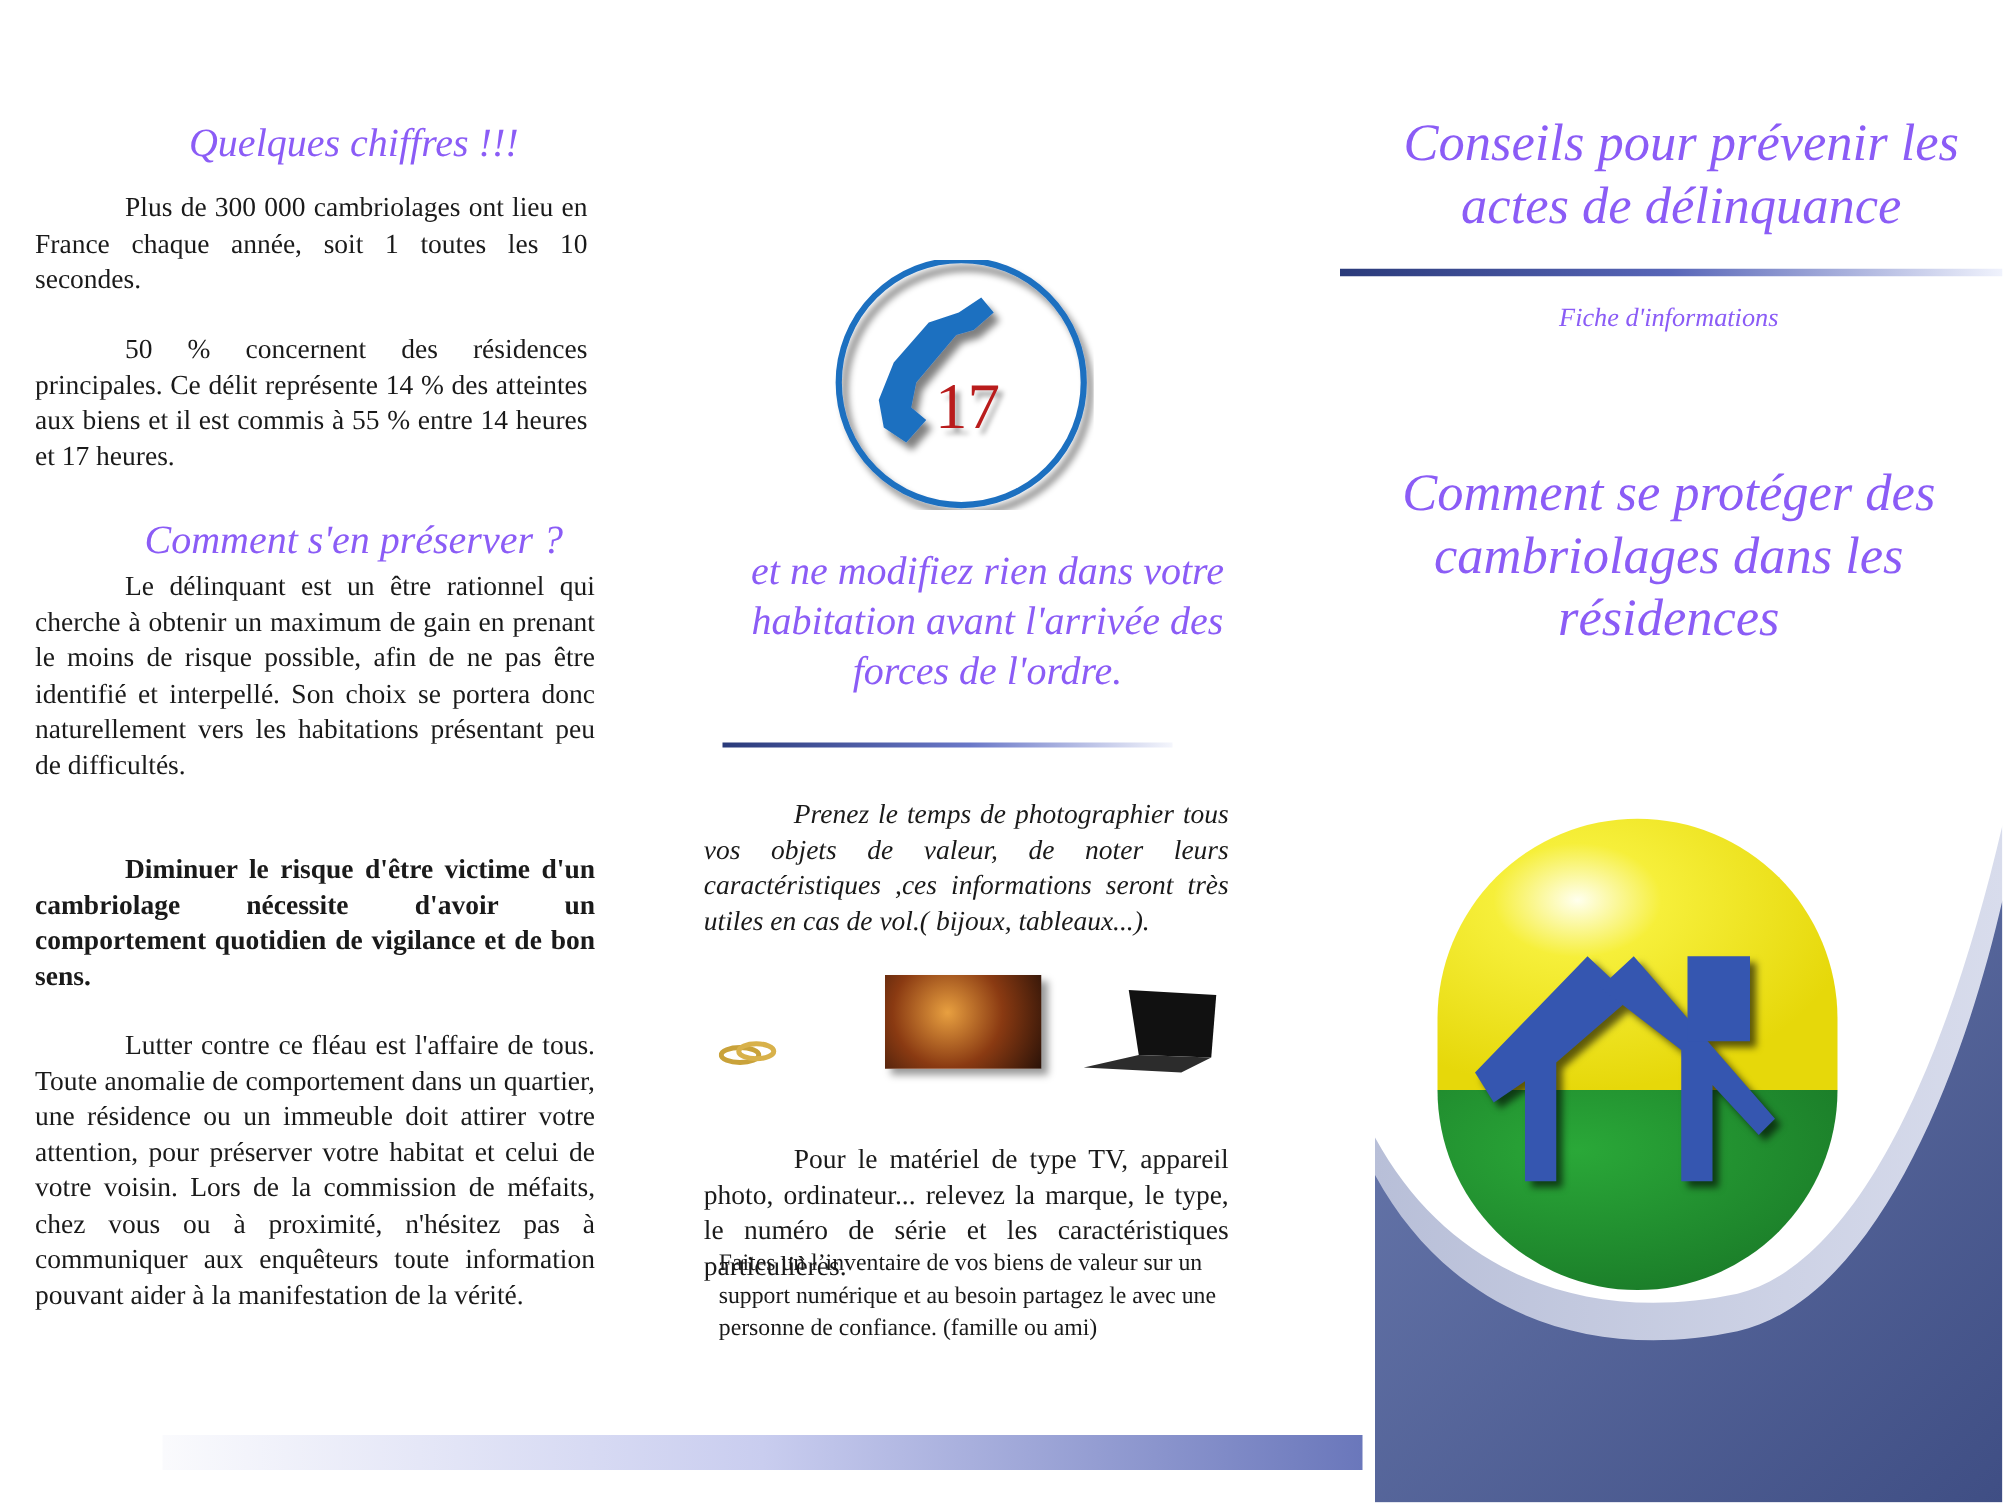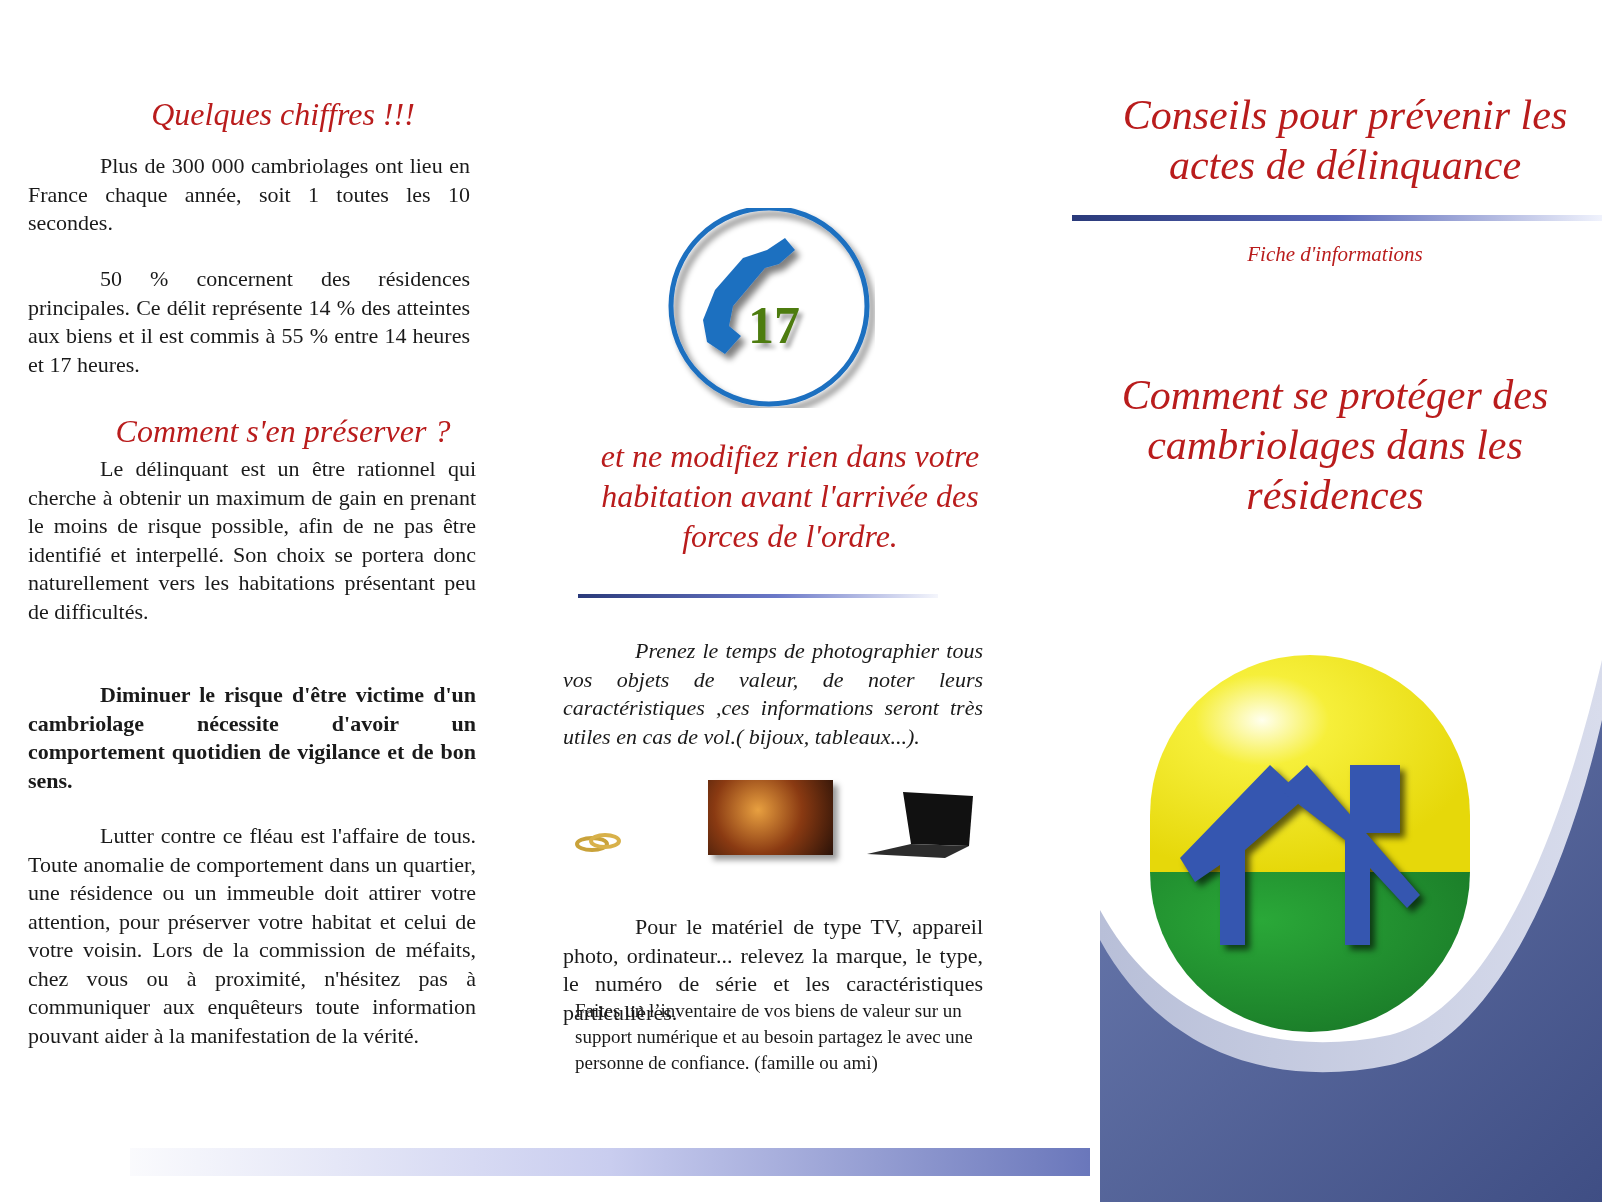--- a/index.html
+++ b/index.html
@@ -1,19 +1,19 @@
 <!DOCTYPE html>
 <html><head>
 <meta charset="utf-8">
 <style>
   html, body { margin:0; padding:0; }
   body { width:1602px; height:1202px; background:#ffffff; position:relative; overflow:hidden;
          font-family:"Liberation Serif","DejaVu Serif",serif; color:#1a1a1a; }
   .abs { position:absolute; }
-  .h-ital { font-style:italic; text-align:center; color:#b91c1c; }
+  .h-ital { font-style:italic; text-align:center; color:#8b5cf6; }
   .para { font-size:22px; line-height:28.5px; text-align:justify; text-indent:72px; margin:0; }
   
   #col-left { left:28px; top:0; width:460px; }
   
   #col-mid { left:575px; top:0; width:430px; }
   
   #col-right { left:1075px; top:0; width:527px; }
   .rule { height:6px; }
   .bottom-bar { left:130px; top:1148px; width:960px; height:28px;
      background:linear-gradient(to right, rgba(230,232,245,0.2), #c9cdef 50%, #6a77bb 100%); }
@@ -46,21 +46,21 @@
             </feComponentTransfer>
           <feMerge>
               <feMergeNode></feMergeNode>
               <feMergeNode in="SourceGraphic"></feMergeNode>
             </feMerge>
         </filter>
       </defs>
       <circle cx="106" cy="98" r="98" fill="none" stroke="#1f6fc0" stroke-width="5" filter="url(#sh)"></circle>
       <path d="M104 42 L122 30 L132 42 L116 56 L102 60 L70 98 L66 118 L78 128 L62 146 L44 134 L40 112 L52 82 L80 50 Z" fill="#1f6fc0" filter="url(#sh)"></path>
     </svg>
-    <div class="abs" style="left:85px;top:88px;font-size:52px;font-weight:bold;color:#4d7c0f;font-family:'Liberation Serif',serif;text-shadow:4px 5px 4px rgba(0,0,0,0.35);">17</div>
+    <div class="abs" style="left:85px;top:88px;font-size:52px;font-weight:normal;color:#b91c1c;font-family:'Liberation Serif',serif;text-shadow:4px 5px 4px rgba(0,0,0,0.35);">17</div>
   </div>
 
   <div class="abs h-ital" style="left:-10px;top:436px;width:450px;font-size:32px;line-height:40px;">et ne modifiez rien dans votre habitation avant l'arrivée des forces de l'ordre.</div>
 
   <div class="abs rule" style="left:3px;top:594px;width:360px;height:4px;background:linear-gradient(to right,#2a3a7a,#6a78c8 55%,rgba(220,225,245,0.3));"></div>
 
   <p class="abs para" style="left:-12px;top:637px;width:420px;font-style:italic;">Prenez le temps de photographier tous vos objets de valeur, de noter leurs caractéristiques ,ces informations seront très utiles en cas de vol.( bijoux, tableaux...).</p>
 
   <div class="abs" style="left:0;top:826px;width:50px;height:30px;">
     <svg width="50" height="30" viewBox="0 0 50 30">

